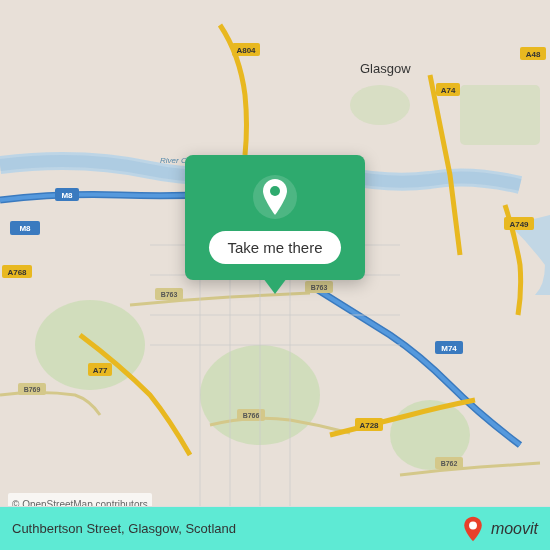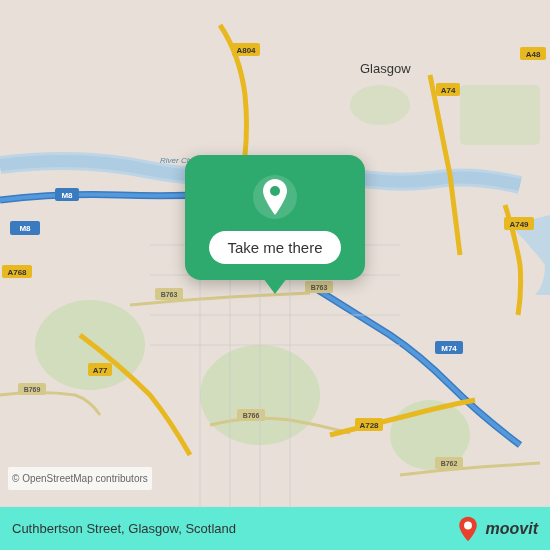--- a/index.html
+++ b/index.html
@@ -45,21 +45,21 @@
 
     #location-text {
       font-size: 13px;
       color: #333;
     }
 
     #copyright-text {
       font-size: 10px;
       color: #666;
       position: absolute;
-      bottom: 60px;
+      bottom: 34px;
       left: 8px;
       background: rgba(255,255,255,0.7);
       padding: 6px 4px;
       border-radius: 2px;
       z-index: 10;
     }
 
     
     #moovit-logo {
       display: flex;
@@ -67,34 +67,34 @@
       gap: 4px;
     }
 
     #moovit-icon {
       width: 28px;
       height: 28px;
     }
 
     #moovit-text {
       font-size: 16px;
-      font-weight: bold;
+      font-weight: normal;
       color: #333;
       font-style: italic;
     }
 
     
     #popup-card {
       position: absolute;
       top: 155px;
       left: 50%;
       transform: translateX(-50%);
       width: 180px;
       background: #2eaa6e;
-      border-radius: 16px;
+      border-radius: 8px;
       padding: 18px 16px 16px;
       display: flex;
       flex-direction: column;
       align-items: center;
       z-index: 20;
       box-shadow: 0 4px 16px rgba(0,0,0,0.25);
     }
 
     #popup-card::after {
       content: '';

